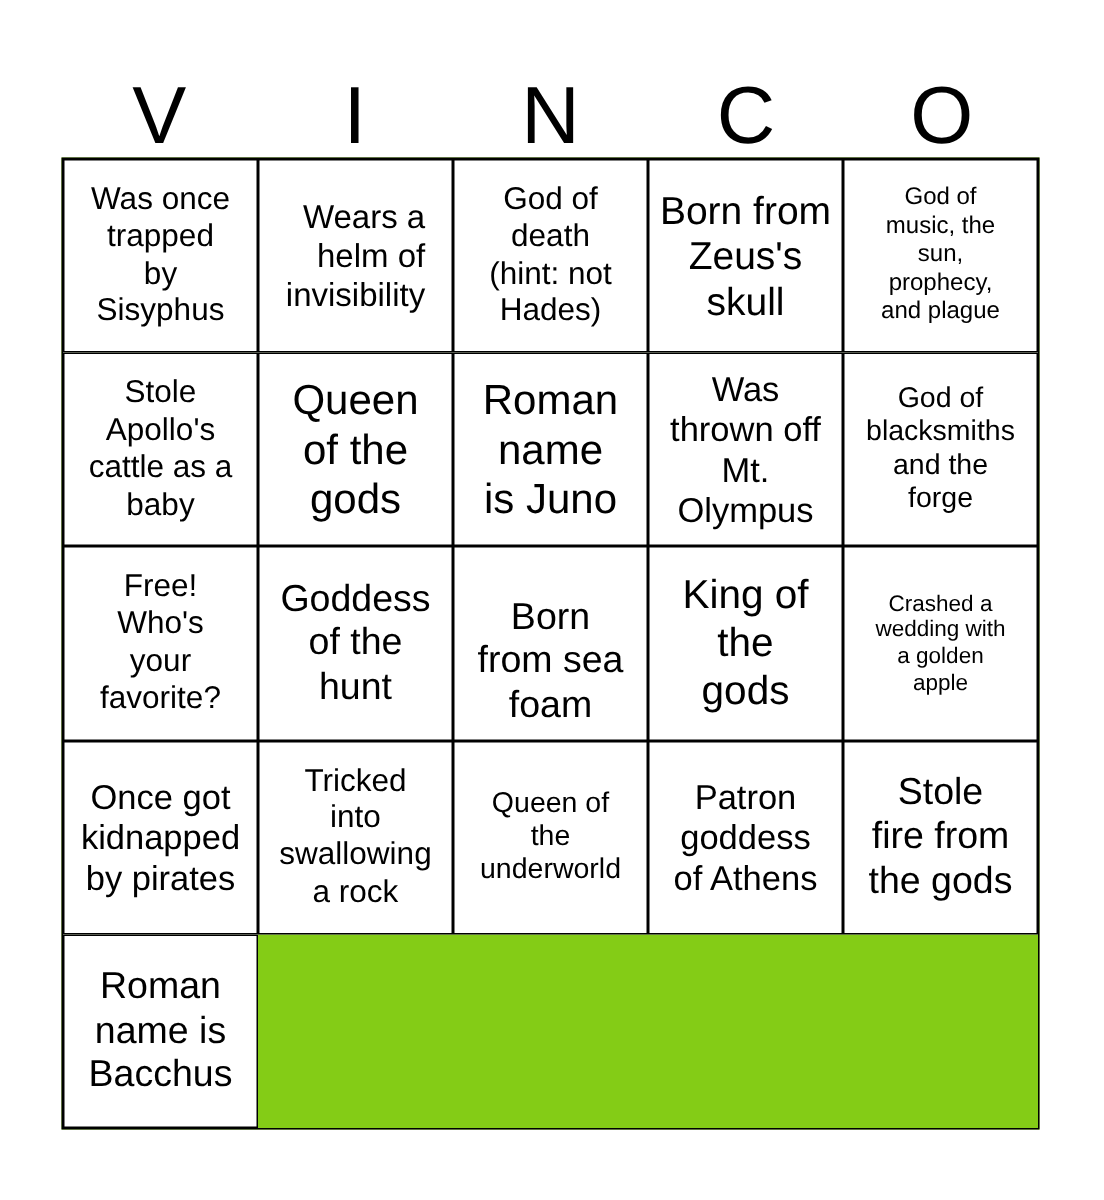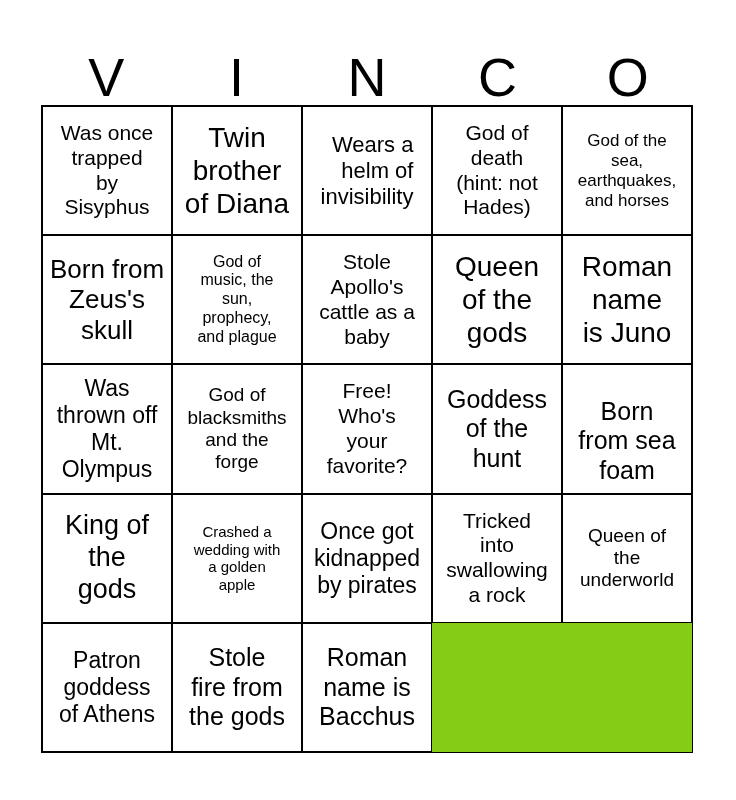--- a/index.html
+++ b/index.html
@@ -74,40 +74,29 @@
 </div>
 
 <div class="bingo-grid">
   <div class="cell">
       <span class="cell-text" style="font-size: 21px;">Was once
 trapped
 by
 Sisyphus</span>
     </div>
   <div class="cell">
-      <span class="cell-text" style="font-size: 28px;">Twin
-brother
-of Diana</span>
-    </div>
-  <div class="cell">
       <span class="cell-text" style="font-size: 22px; text-align: right;">Wears a
 helm of
 invisibility</span>
     </div>
   <div class="cell">
       <span class="cell-text" style="font-size: 21px;">God of
 death
 (hint: not
 Hades)</span>
-    </div>
-  <div class="cell">
-      <span class="cell-text" style="font-size: 17px;">God of the
-sea,
-earthquakes,
-and horses</span>
     </div>
 
   <div class="cell">
       <span class="cell-text" style="font-size: 26px;">Born from
 Zeus's
 skull</span>
     </div>
   <div class="cell">
       <span class="cell-text" style="font-size: 16px;">God of
 music, the

